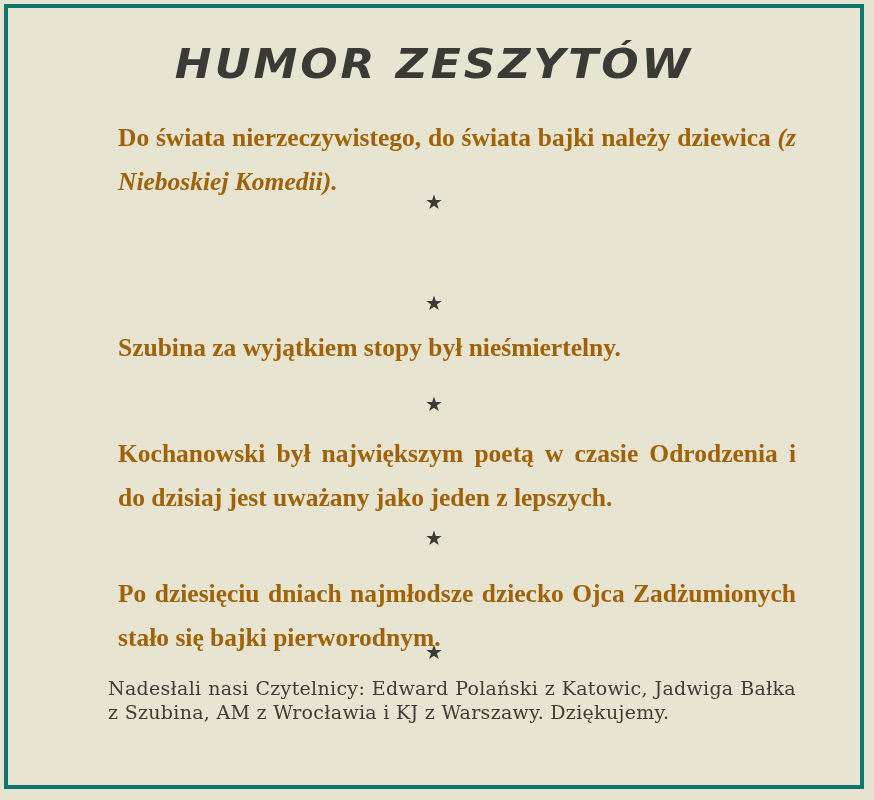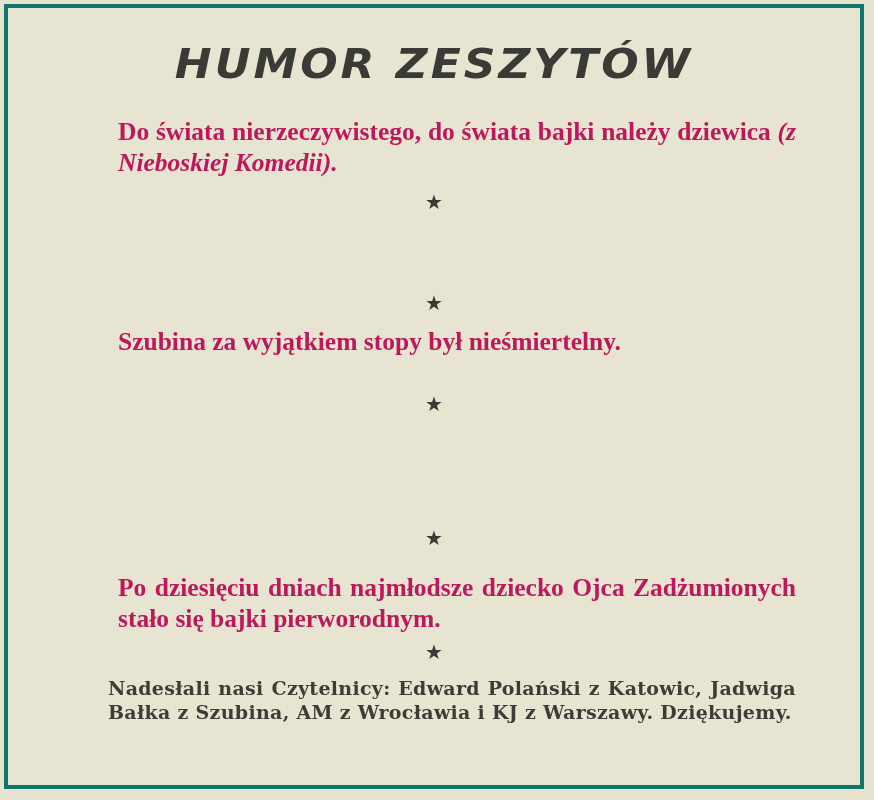--- a/index.html
+++ b/index.html
@@ -38,41 +38,41 @@
       color: #3a3a36;
       transform: scaleY(0.92);
     }
     .body-text {
       position: absolute;
       left: 76px;
       width: 712px;
       font-family: "Liberation Serif", serif;
       font-weight: bold;
       font-size: 25.5px;
-      line-height: 31px;
-      color: #be185d;
+      line-height: 44px;
+      color: #a16207;
       text-align: justify;
       text-align-last: left;
     }
     .body-text .indent { padding-left: 34px; }
     .body-text .it { font-style: italic; }
     .star {
       position: absolute;
       left: 0; right: 0;
       text-align: center;
       font-family: "DejaVu Sans", sans-serif;
       font-size: 20px;
       color: #3a3a36;
     }
     .credits {
       position: absolute;
       left: 76px;
       width: 712px;
       font-family: "DejaVu Serif", serif;
-      font-weight: bold;
+      font-weight: normal;
       font-size: 19px;
       line-height: 24px;
       color: #3d3c37;
       text-align: justify;
       text-align-last: left;
       letter-spacing: 0.3px;
     }
     .credits .indent { padding-left: 24px; }
   </style>
 </head>
@@ -88,20 +88,23 @@
     </div>
     <div class="star" style="top:182px">★</div>
 
     <div class="star" style="top:283px">★</div>
 
     <div class="body-text" style="top:318px">
       <div class="indent">Szubina za wyjątkiem stopy był nieśmiertelny.</div>
     </div>
     <div class="star" style="top:384px">★</div>
 
+    <div class="body-text" style="top:424px">
+      <div class="indent">Kochanowski był największym poetą w czasie Odrodzenia i do dzisiaj jest uważany jako jeden z lepszych.</div>
+    </div>
     <div class="star" style="top:518px">★</div>
 
     <div class="body-text" style="top:564px">
       <div class="indent">Po dziesięciu dniach najmłodsze dziecko Ojca Zadżumionych stało się bajki pierworodnym.</div>
     </div>
     <div class="star" style="top:632px">★</div>
 
     <div class="credits" style="top:668px">
       <div class="indent">Nadesłali nasi Czytelnicy: Edward Polański z Katowic, Jadwiga Bałka z Szubina, AM z Wrocławia i KJ z Warszawy. Dziękujemy.</div>
     </div>

